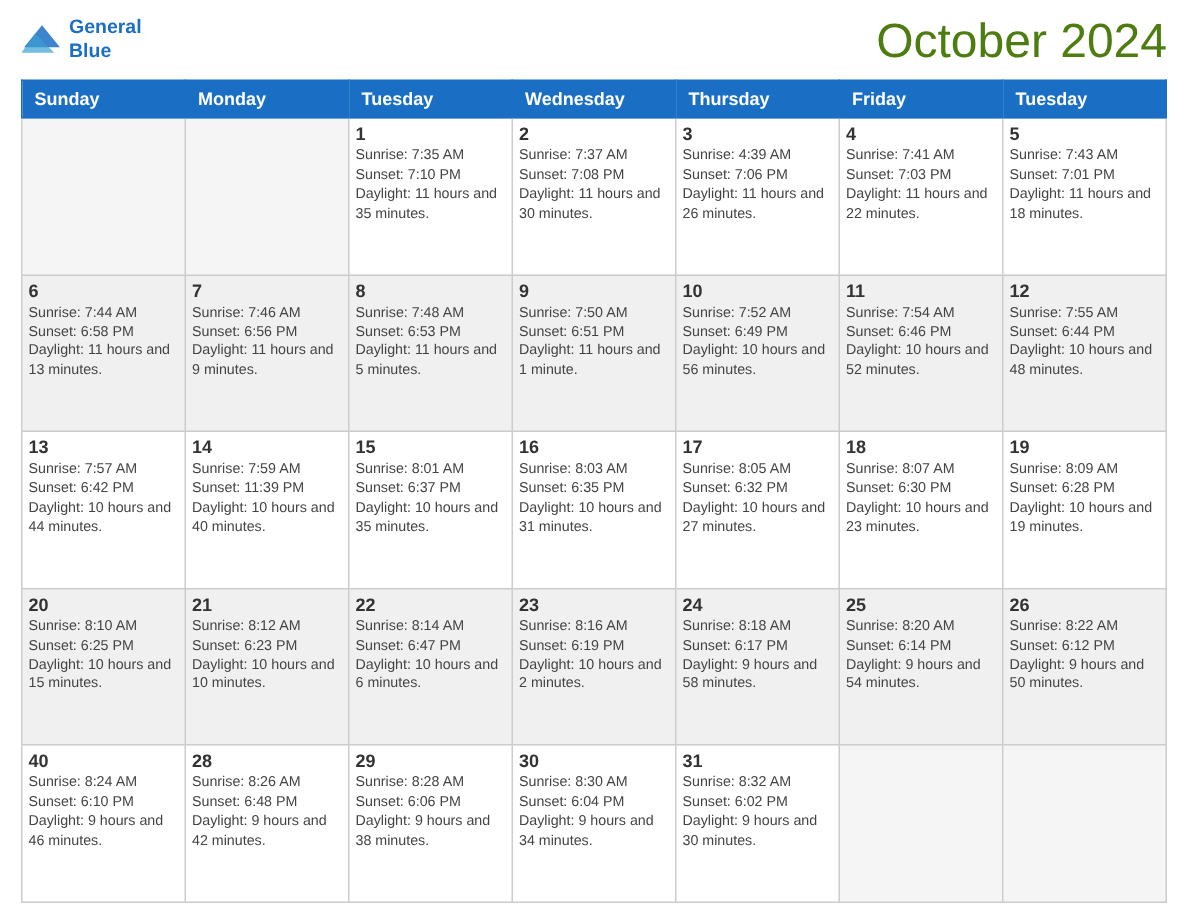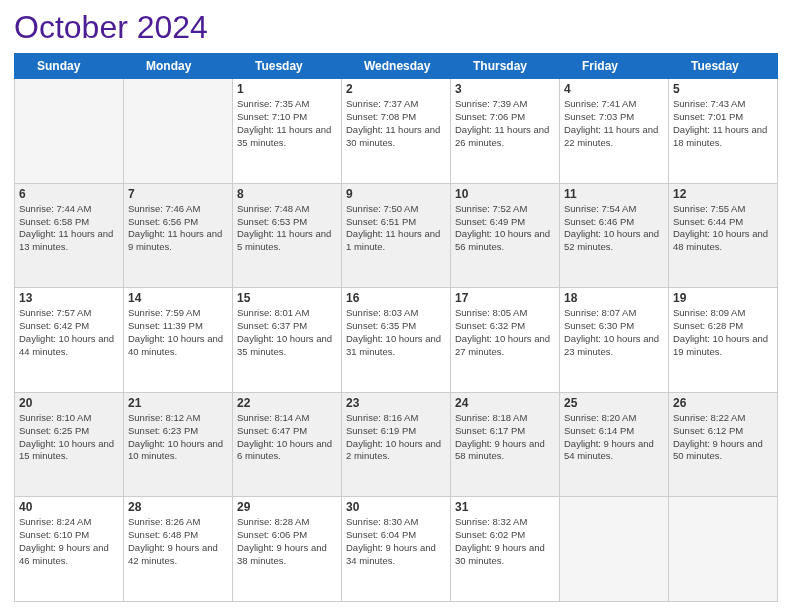--- a/index.html
+++ b/index.html
@@ -39,40 +39,40 @@
     }
     .logo-icon {
       width: 28px;
       height: 22px;
     }
     .title-block {
       text-align: right;
     }
     .main-title {
       font-size: 32px;
-      color: #4c1d95;
+      color: #4d7c0f;
       font-weight: 300;
       line-height: 1.1;
     }
     .sub-title {
       font-size: 14px;
       color: #555;
     }
     .calendar {
       flex: 1;
       border: 1px solid #ccc;
       border-collapse: collapse;
       width: 100%;
       table-layout: fixed;
     }
     .calendar th {
       background: #1a6fc4;
       color: #fff;
       text-align: left;
-      padding: 5px 22px;
+      padding: 5px 8px;
       font-size: 12px;
       font-weight: bold;
       border: 1px solid #1a6fc4;
     }
     .calendar td {
       vertical-align: top;
       padding: 3px 4px;
       border: 1px solid #ccc;
       font-size: 10px;
       color: #333;
@@ -96,20 +96,31 @@
     }
     .row-shaded td {
       background: #f0f0f0;
     }
   </style>
 </head>
 <body>
 
 <div class="page">
   <div class="header">
+    <div class="logo">
+      <svg class="logo-icon" viewBox="0 0 30 24" xmlns="http://www.w3.org/2000/svg">
+        <rect x="0" y="0" width="30" height="24" fill="none"></rect>
+        <polygon points="15,2 28,18 2,18" fill="#1a6fc4" opacity="0.85"></polygon>
+        <polygon points="10,8 24,22 0,22" fill="#3a9fd4" opacity="0.7"></polygon>
+      </svg>
+      <div class="logo-text">
+        <div><span>General</span></div>
+        <div><span>Blue</span></div>
+      </div>
+    </div>
     <div class="title-block">
       <div class="main-title">October 2024</div>
     </div>
   </div>
 
   <table class="calendar">
     <thead>
       <tr>
       <th>Sunday</th>
           <th>Monday</th>
@@ -133,21 +144,21 @@
           </td>
           <td>
             <span class="day-num">2</span>
             <div class="day-info">Sunrise: 7:37 AM
 Sunset: 7:08 PM
 Daylight: 11 hours
 and 30 minutes.</div>
           </td>
           <td>
             <span class="day-num">3</span>
-            <div class="day-info">Sunrise: 7:39 AM
+            <div class="day-info">Sunrise: 4:39 AM
 Sunset: 7:06 PM
 Daylight: 11 hours
 and 26 minutes.</div>
           </td>
           <td>
             <span class="day-num">4</span>
             <div class="day-info">Sunrise: 7:41 AM
 Sunset: 7:03 PM
 Daylight: 11 hours
 and 22 minutes.</div>

